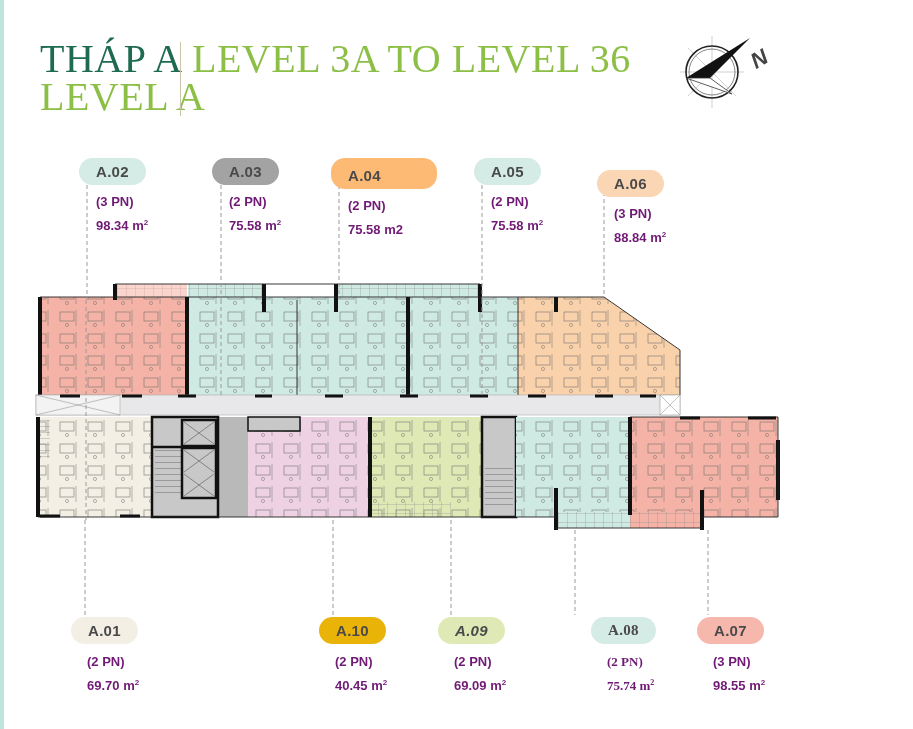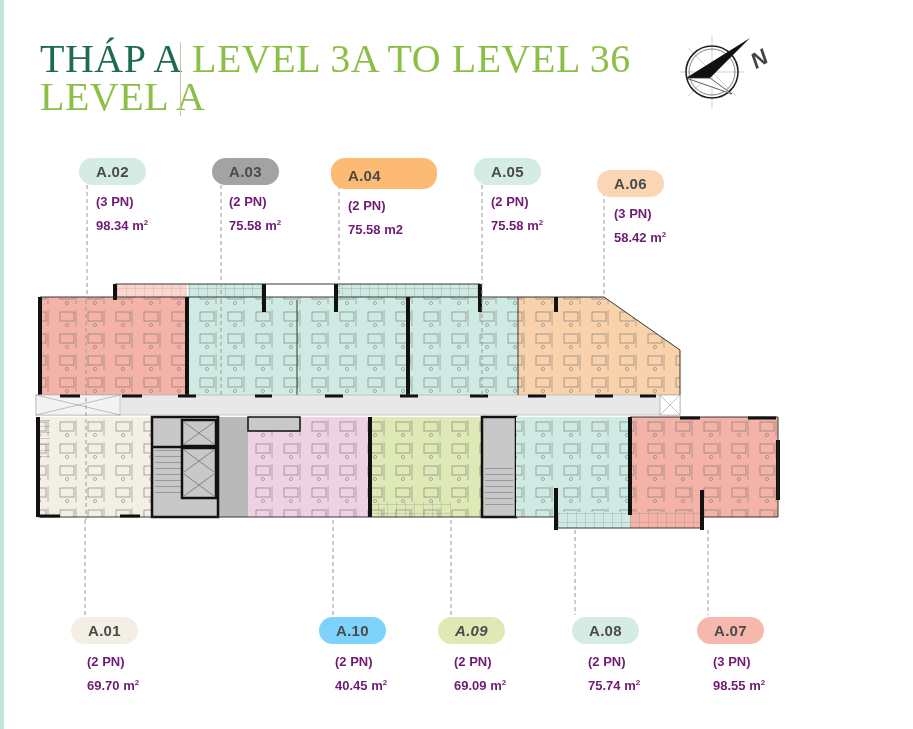--- a/index.html
+++ b/index.html
@@ -261,46 +261,46 @@
   <span class="pill" style="background:#d4ece5;">A.05</span>
   <div class="u-meta" style="margin-left:17px; margin-top:6px;">
     <div>(2 PN)</div>
     <div><span>75.58 m</span><sup>2</sup></div>
   </div>
 </div>
 <div class="unit-label" style="left:597px; top:158px;margin-top:12px;">
   <span class="pill" style="background:#fad6b4;">A.06</span>
   <div class="u-meta" style="margin-left:17px; margin-top:6px;">
     <div>(3 PN)</div>
-    <div><span>58.42 m</span><sup>2</sup></div>
+    <div><span>88.84 m</span><sup>2</sup></div>
   </div>
 </div>
 
 <div class="unit-label" style="left:71px; top:617px;">
   <span class="pill" style="background:#f4efe4;text-align:right;">A.01</span>
   <div class="u-meta" style="margin-left:16px; margin-top:7px;">
     <div>(2 PN)</div>
     <div><span>69.70 m</span><sup>2</sup></div>
   </div>
 </div>
 <div class="unit-label" style="left:319px; top:617px;">
-  <span class="pill" style="background:#7dd3fc;">A.10</span>
+  <span class="pill" style="background:#eab308;">A.10</span>
   <div class="u-meta" style="margin-left:16px; margin-top:7px;">
     <div>(2 PN)</div>
     <div><span>40.45 m</span><sup>2</sup></div>
   </div>
 </div>
 <div class="unit-label" style="left:438px; top:617px;">
   <span class="pill" style="background:#dfe9b6;font-style:italic;">A.09</span>
   <div class="u-meta" style="margin-left:16px; margin-top:7px;">
     <div>(2 PN)</div>
     <div><span>69.09 m</span><sup>2</sup></div>
   </div>
 </div>
-<div class="unit-label" style="left:572px; top:617px;">
+<div class="unit-label" style="left:591px; top:617px;font-family:Liberation Serif, serif;">
   <span class="pill" style="background:#d4ece5;">A.08</span>
   <div class="u-meta" style="margin-left:16px; margin-top:7px;">
     <div>(2 PN)</div>
     <div><span>75.74 m</span><sup>2</sup></div>
   </div>
 </div>
 <div class="unit-label" style="left:697px; top:617px;">
   <span class="pill" style="background:#f6b8ad;">A.07</span>
   <div class="u-meta" style="margin-left:16px; margin-top:7px;">
     <div>(3 PN)</div>

